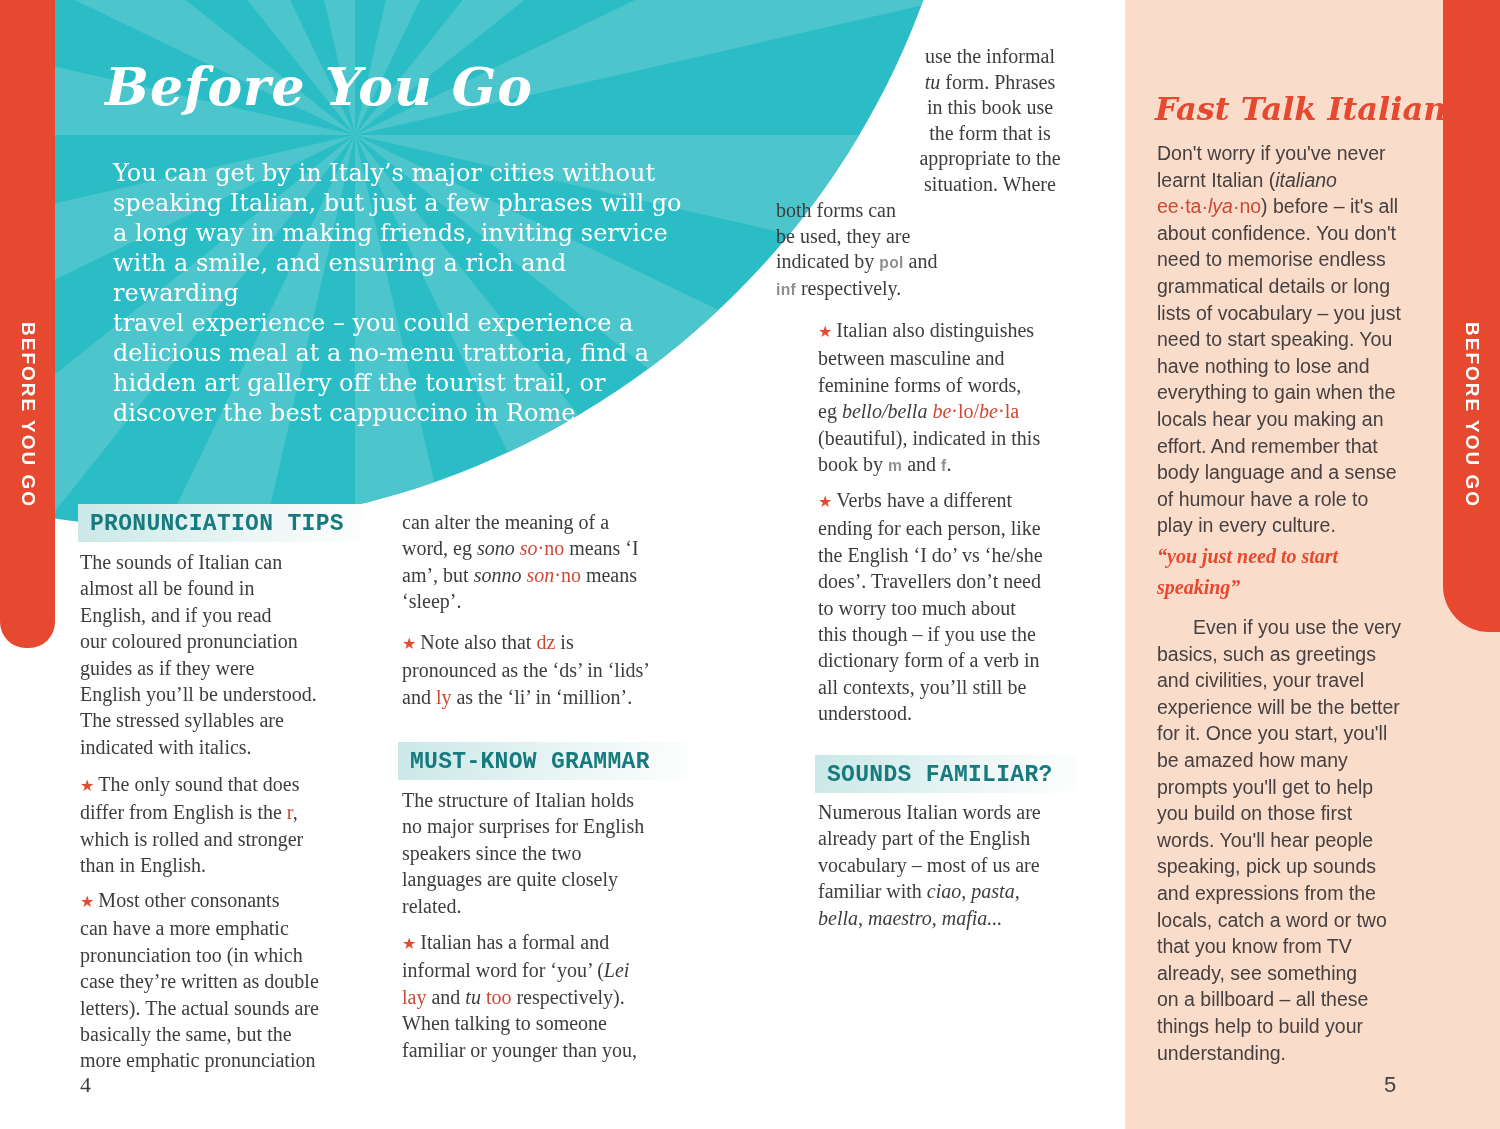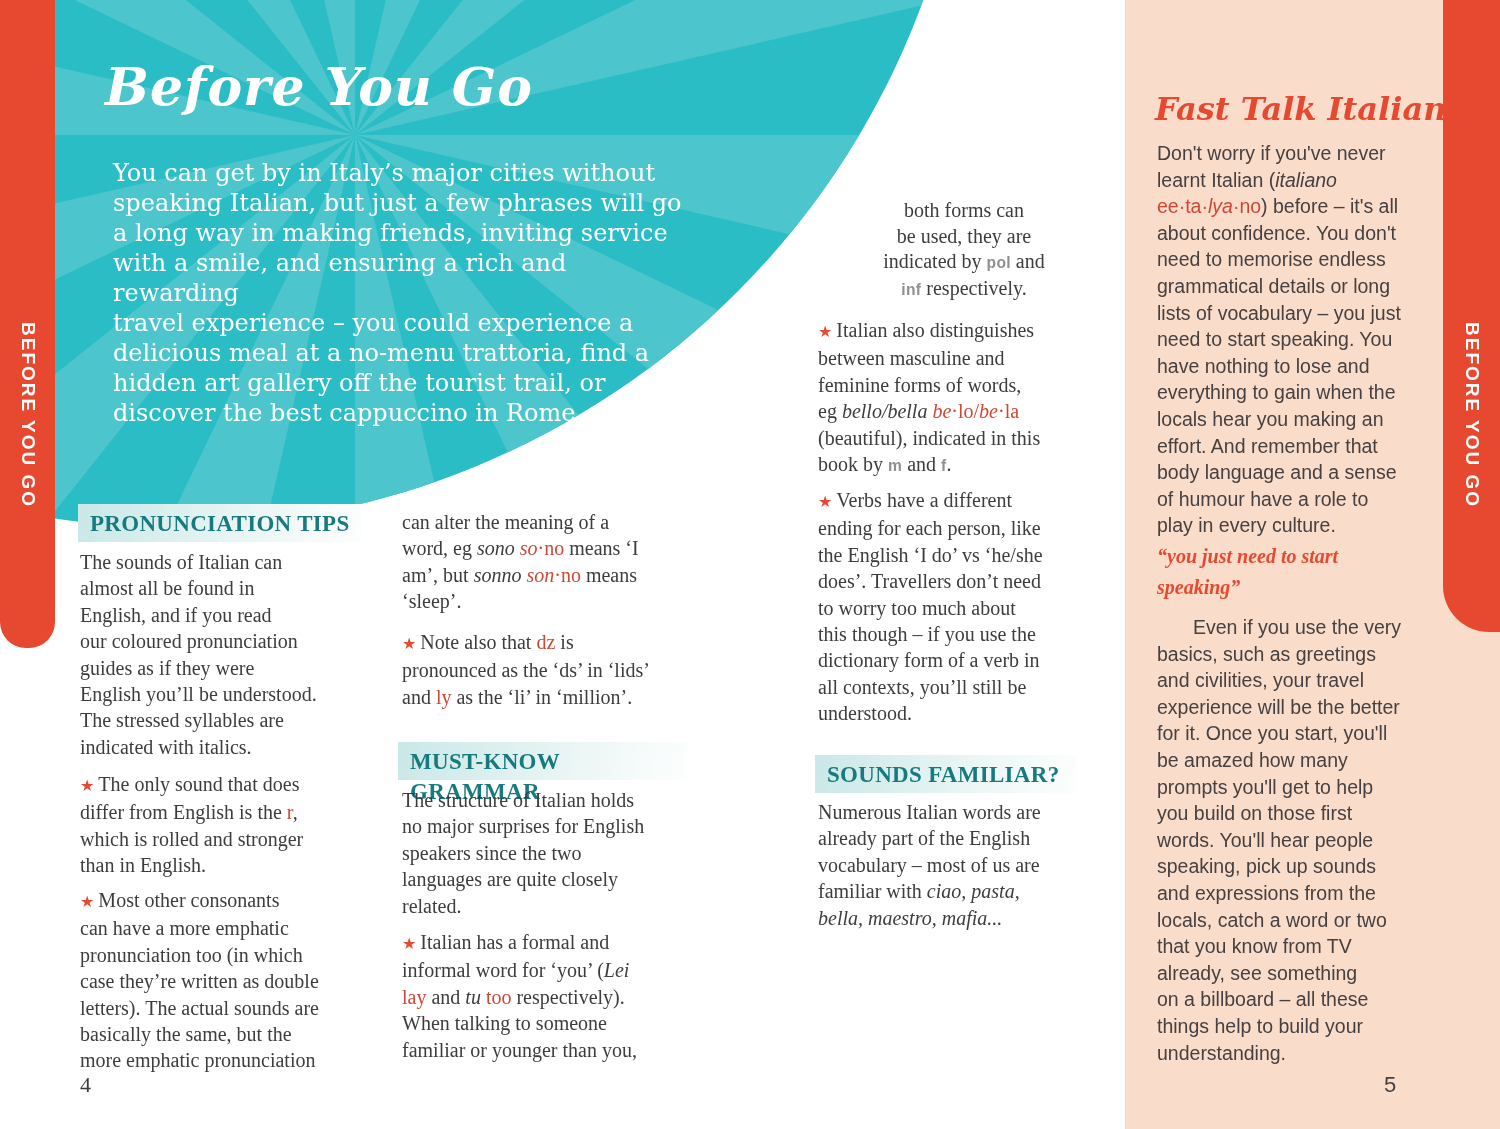--- a/index.html
+++ b/index.html
@@ -17,36 +17,36 @@
   .tab{position:absolute;top:0;background:var(--red);z-index:4;display:flex;justify-content:center}
   .tab-left{left:0;width:55px;height:648px;border-radius:0 0 26px 26px}
   .tab-right{left:1443px;width:57px;height:632px;border-radius:0 0 0 46px}
   .tab span{writing-mode:vertical-rl;text-orientation:mixed;color:#fff;
     font-family:"Liberation Sans",sans-serif;font-weight:bold;font-size:19px;letter-spacing:2px;margin-top:322px;white-space:nowrap}
   .title{position:absolute;left:105px;top:56px;z-index:3;color:#fff;
     font-family:"DejaVu Serif",serif;font-style:italic;font-weight:bold;font-size:52px;letter-spacing:1px}
   .intro{position:absolute;left:113px;top:158px;width:584px;z-index:3;color:#fff;
     font-family:"DejaVu Serif",serif;font-size:24px;line-height:30px;white-space:pre-line}
   .h{position:absolute;z-index:3;height:38px;padding:5px 12px 8px 12px;
-    font-family:Liberation Serif, serif;font-weight:bold;font-size:23px;line-height:30px;
+    font-family:Liberation Mono, monospace;font-weight:bold;font-size:23px;line-height:30px;
     color:var(--heading-teal);letter-spacing:0.3px;
     background:linear-gradient(100deg,var(--heading-bg) 0%,#edf7f6 65%,#fdfefe 100%)}
   #c1h{left:78px;top:504px;width:284px}
   #c2h{left:398px;top:742px;width:290px}
   #c3h{left:815px;top:755px;width:262px}
   .p{position:absolute;z-index:3;font-size:20px;line-height:26.4px;color:var(--text-dark);white-space:pre-line}
   #c1p1{left:80px;top:549px;width:310px}
   #c1p2{left:80px;top:771px;width:310px}
   #c1p3{left:80px;top:887px;width:312px}
   #c2p1{left:402px;top:509px;width:312px}
   #c2p2{left:402px;top:629px;width:312px}
   #c2p3{left:402px;top:787px;width:312px}
   #c2p4{left:402px;top:929px;width:312px}
   #c3a{left:860px;top:44px;width:260px;text-align:center;line-height:25.6px}
-  #c3b{left:818px;top:198px;width:292px;text-align:center;line-height:25.6px}
+  #c3b{left:776px;top:198px;width:292px;text-align:left;line-height:25.6px}
   #c3p2{left:818px;top:317px;width:300px}
   #c3p3{left:818px;top:487px;width:300px}
   #c3p4{left:818px;top:799px;width:300px}
   .rp-h{position:absolute;left:1155px;top:90px;z-index:3;color:var(--red);
     font-family:"DejaVu Serif",serif;font-style:italic;font-weight:bold;font-size:32px}
   .sansp{position:absolute;z-index:3;font-family:"Liberation Sans",sans-serif;
     font-size:19.5px;line-height:26.6px;color:var(--text-sans);white-space:pre-line}
   #rp1{left:1157px;top:140px;width:296px}
   #rp2{left:1157px;top:614px;width:296px;text-indent:36px}
   .quote{position:absolute;left:1157px;top:541px;width:296px;z-index:3;color:var(--red);
@@ -145,20 +145,26 @@
 no major surprises for English
 speakers since the two
 languages are quite closely
 related.</div>
   <div class="p" id="c2p4"><span class="star">★ </span><span>Italian has a formal and
 informal word for ‘you’ (</span><span class="i">Lei</span><span>
 </span><span class="r">lay</span><span> and </span><span class="i">tu</span><span> </span><span class="r">too</span><span> respectively).
 When talking to someone
 familiar or younger than you,</span></div>
 
+  <div class="p" id="c3a"><span>use the informal
+</span><span class="i">tu</span><span> form. Phrases
+in this book use
+the form that is
+appropriate to the
+situation. Where</span></div>
   <div class="p" id="c3b"><span>both forms can
 be used, they are
 indicated by </span><span class="g">pol</span><span> and
 </span><span class="g">inf</span><span> respectively.</span></div>
   <div class="p" id="c3p2"><span class="star">★ </span><span>Italian also distinguishes
 between masculine and
 feminine forms of words,
 eg </span><span class="i">bello/bella</span><span> </span><span class="ri">be</span><span class="r">·lo/</span><span class="ri">be</span><span class="r">·la</span><span>
 (beautiful), indicated in this
 book by </span><span class="g">m</span><span> and </span><span class="g">f</span><span>.</span></div>

